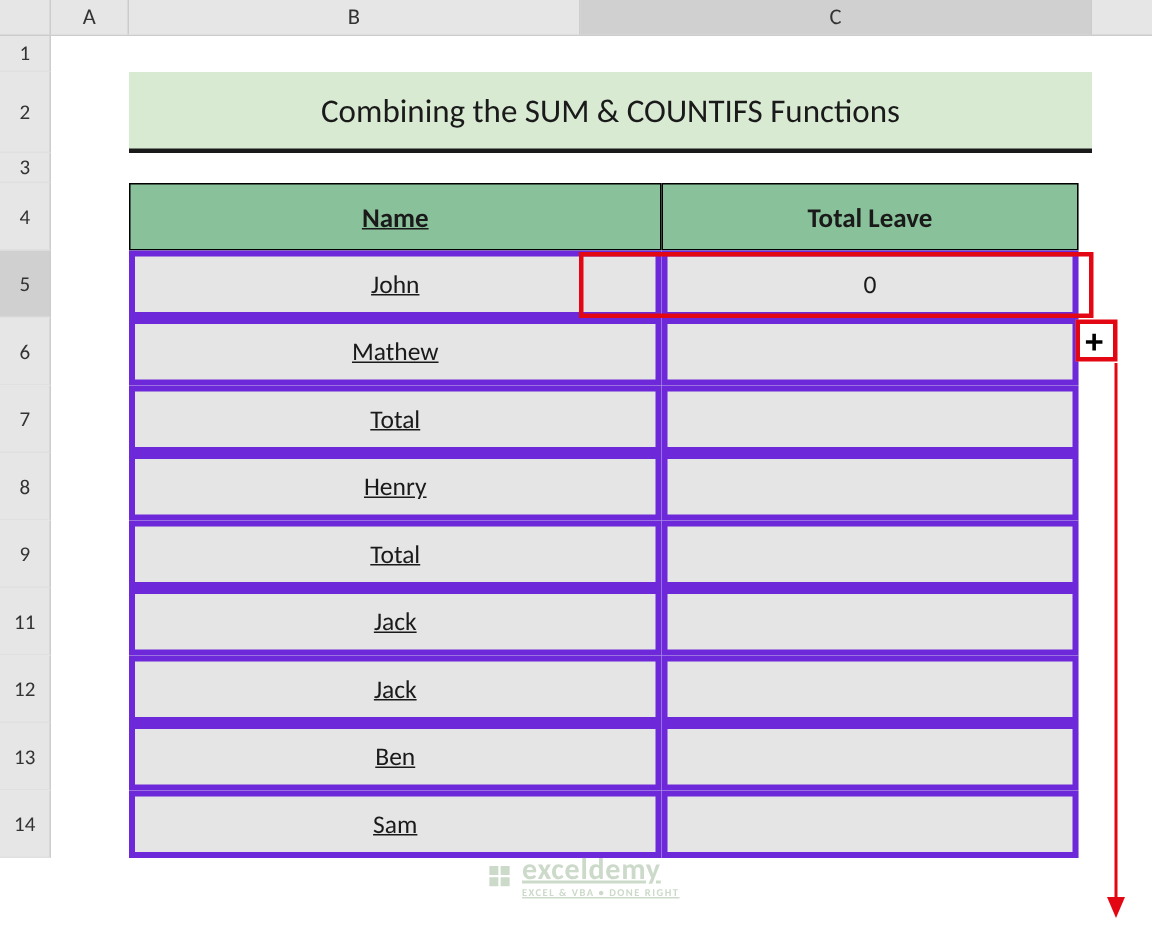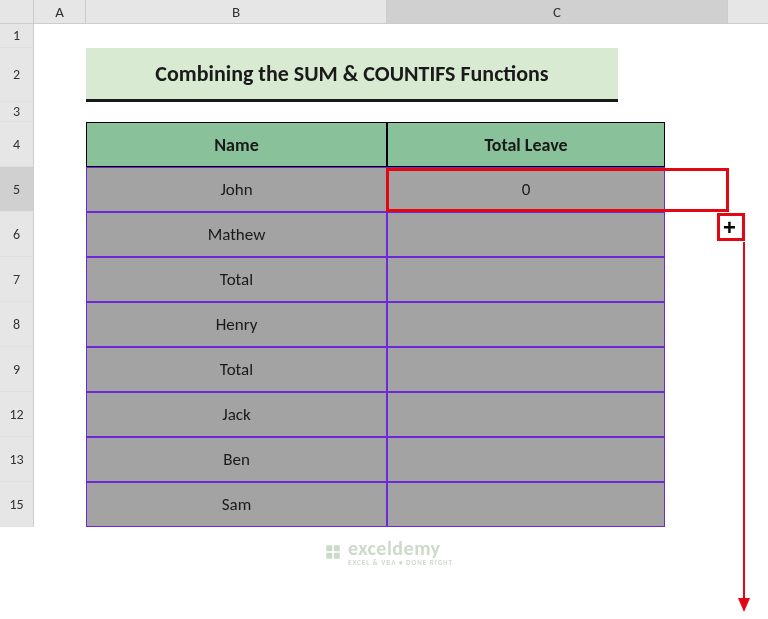--- a/index.html
+++ b/index.html
@@ -55,54 +55,54 @@
     .row { display: flex; }
     .row-1 { height: 24px; }
     .row-2 { height: 54px; }
     .row-3 { height: 20px; }
     .row-data { height: 45px; }
     .cell {
       border-bottom: 1px solid transparent;
       border-right: 1px solid transparent;
     }
     .cell-a { width: 52px; }
-    .cell-b { width: 301px; }
+    .cell-b { width: 355px; text-decoration: underline; }
     .cell-c { width: 278px; }
     
     .title-cell {
-      width: 532px;
+      width: 642px;
       background: #d9ead3;
       display: flex;
       align-items: center;
       justify-content: center;
       font-size: 22px;
-      font-weight: bold;
+      font-weight: normal;
       color: #1a1a1a;
       border-bottom: 3px solid #1a1a1a;
     }
     
     .header-cell {
       background: #89c19a;
       border: 1px solid #000;
       display: flex;
       align-items: center;
       justify-content: center;
       font-size: 18px;
       font-weight: bold;
       color: #1a1a1a;
     }
     
     .data-cell {
-      border: 1px solid #6d28d9;
+      border: 4px solid #6d28d9;
       display: flex;
       align-items: center;
       justify-content: center;
       font-size: 17px;
       color: #1a1a1a;
-      background: #a3a3a3;
+      background: #e5e5e5;
     }
     
     .active-cell {
       position: absolute;
       border: 3px solid #e30613;
       pointer-events: none;
       z-index: 10;
     }
     
     .fill-handle-box {
@@ -226,47 +226,53 @@
     <div class="data-cell cell-b">Henry</div>
     <div class="data-cell cell-c"></div>
   </div>
   <div class="row row-data">
     <div class="row-header">9</div>
     <div class="cell cell-a"></div>
     <div class="data-cell cell-b">Total</div>
     <div class="data-cell cell-c"></div>
   </div>
   <div class="row row-data">
+    <div class="row-header">11</div>
+    <div class="cell cell-a"></div>
+    <div class="data-cell cell-b">Jack</div>
+    <div class="data-cell cell-c"></div>
+  </div>
+  <div class="row row-data">
     <div class="row-header">12</div>
     <div class="cell cell-a"></div>
     <div class="data-cell cell-b">Jack</div>
     <div class="data-cell cell-c"></div>
   </div>
   <div class="row row-data">
     <div class="row-header">13</div>
     <div class="cell cell-a"></div>
     <div class="data-cell cell-b">Ben</div>
     <div class="data-cell cell-c"></div>
   </div>
   <div class="row row-data">
-    <div class="row-header">15</div>
+    <div class="row-header">14</div>
     <div class="cell cell-a"></div>
     <div class="data-cell cell-b">Sam</div>
     <div class="data-cell cell-c"></div>
   </div>
 
   <div class="active-cell" style="left:386px; top:168px; width:343px; height:44px;"></div>
 
   <div class="fill-handle-box" style="left:717px; top:213px;"></div>
   <div class="fill-cursor" style="left:723px; top:217px;">+</div>
 
   <div class="red-arrow-line" style="left:743px; top:242px; height:358px;"></div>
   <div class="red-arrow-head" style="left:738px; top:598px;"></div>
 
-  <div class="watermark" style="left:324px; top:536px;">
+  <div class="watermark" style="left:324px; top:568px;text-decoration:underline;">
     <svg class="watermark-icon" viewBox="0 0 24 24">
         <path d="M3 3h8v8H3zM13 3h8v8h-8zM3 13h8v8H3zM13 13h8v8h-8z"></path>
       </svg>
     <div>
       <span>exceldemy</span>
       <span class="sub">EXCEL &amp; VBA • DONE RIGHT</span>
     </div>
   </div>
 
 </div>

